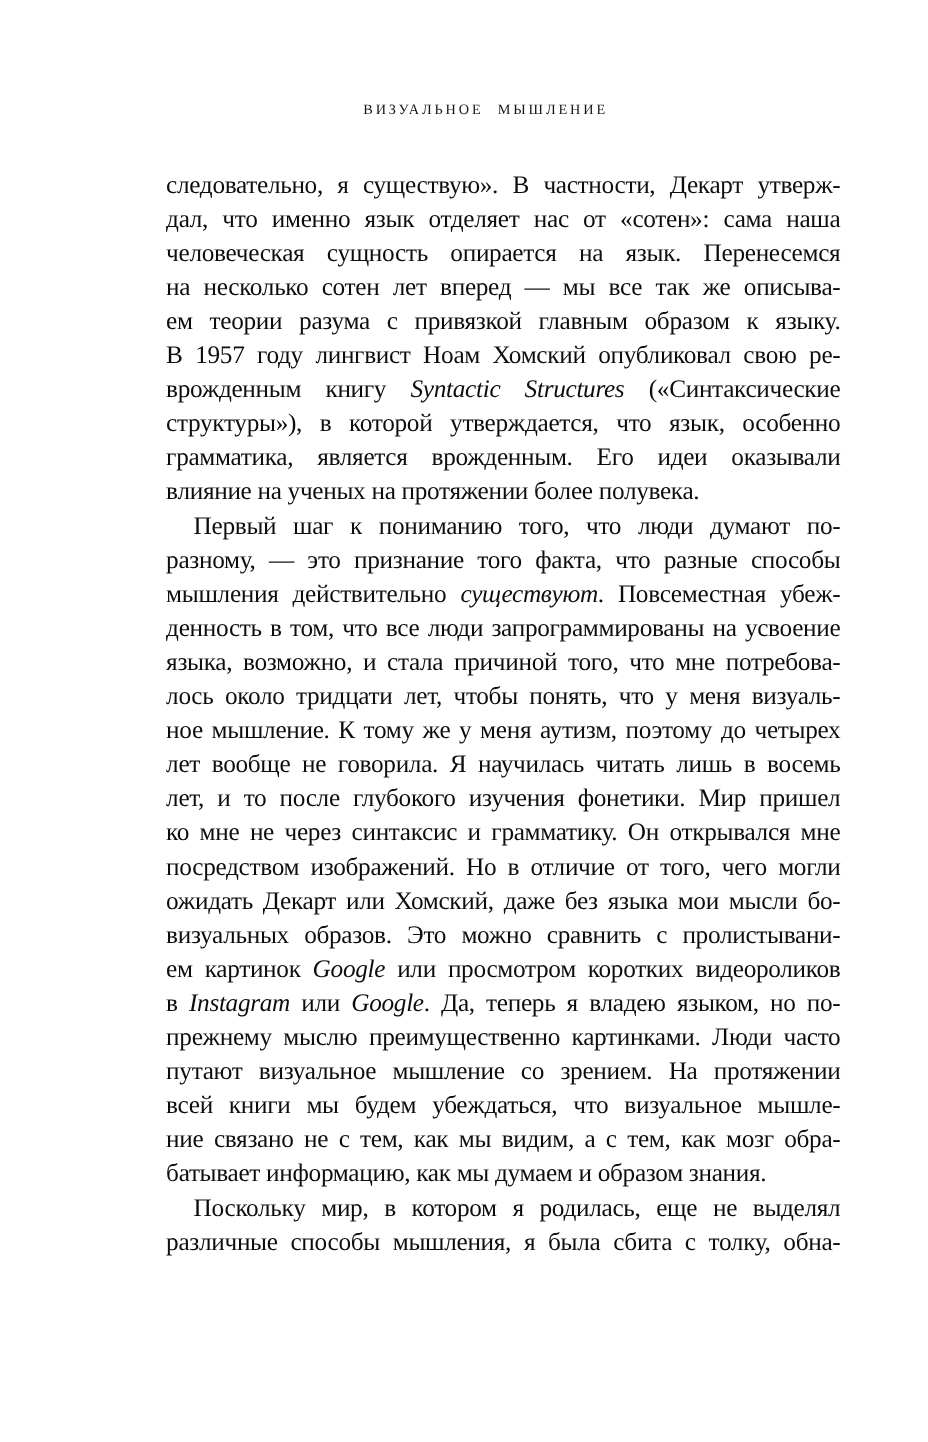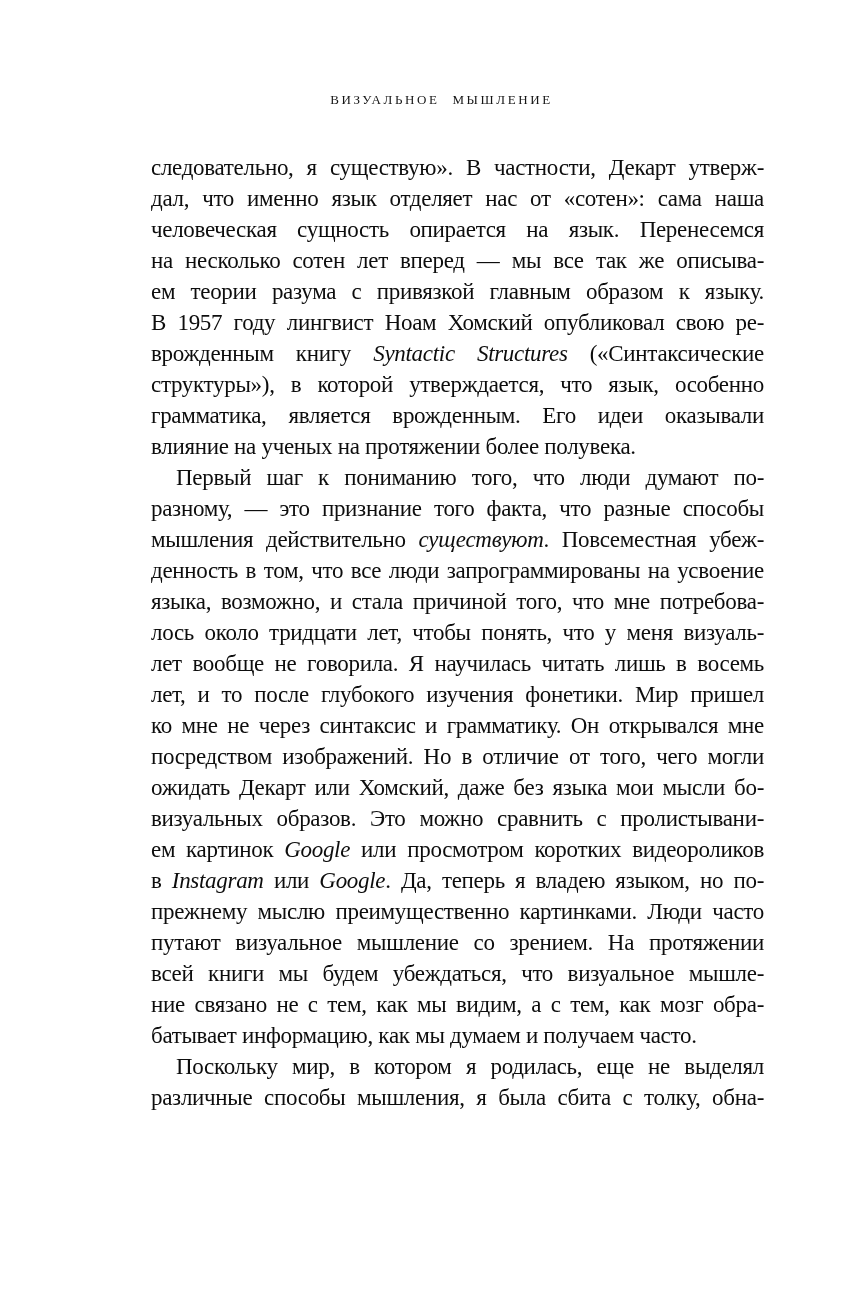--- a/index.html
+++ b/index.html
@@ -67,30 +67,31 @@
       <div class="line"><span>врожденным книгу </span><span class="em">Syntactic Structures</span><span> («Синтаксические</span></div>
       <div class="line"><span>структуры»), в которой утверждается, что язык, особенно</span></div>
       <div class="line"><span>грамматика, является врожденным. Его идеи оказывали</span></div>
       <div class="line last"><span>влияние на ученых на протяжении более полувека.</span></div>
       <div class="line indent"><span>Первый шаг к пониманию того, что люди думают по-</span></div>
       <div class="line"><span>разному, — это признание того факта, что разные способы</span></div>
       <div class="line"><span>мышления действительно </span><span class="em">существуют</span><span>. Повсеместная убеж-</span></div>
       <div class="line"><span>денность в том, что все люди запрограммированы на усвоение</span></div>
       <div class="line"><span>языка, возможно, и стала причиной того, что мне потребова-</span></div>
       <div class="line"><span>лось около тридцати лет, чтобы понять, что у меня визуаль-</span></div>
+      <div class="line"><span>ное мышление. К тому же у меня аутизм, поэтому до четырех</span></div>
       <div class="line"><span>лет вообще не говорила. Я научилась читать лишь в восемь</span></div>
       <div class="line"><span>лет, и то после глубокого изучения фонетики. Мир пришел</span></div>
       <div class="line"><span>ко мне не через синтаксис и грамматику. Он открывался мне</span></div>
       <div class="line"><span>посредством изображений. Но в отличие от того, чего могли</span></div>
       <div class="line"><span>ожидать Декарт или Хомский, даже без языка мои мысли бо-</span></div>
       <div class="line"><span>визуальных образов. Это можно сравнить с пролистывани-</span></div>
       <div class="line"><span>ем картинок </span><span class="em">Google</span><span> или просмотром коротких видеороликов</span></div>
       <div class="line"><span>в </span><span class="em">Instagram</span><span> или </span><span class="em">Google</span><span>. Да, теперь я владею языком, но по-</span></div>
       <div class="line"><span>прежнему мыслю преимущественно картинками. Люди часто</span></div>
       <div class="line"><span>путают визуальное мышление со зрением. На протяжении</span></div>
       <div class="line"><span>всей книги мы будем убеждаться, что визуальное мышле-</span></div>
       <div class="line"><span>ние связано не с тем, как мы видим, а с тем, как мозг обра-</span></div>
-      <div class="line last"><span>батывает информацию, как мы думаем и получаем часто.</span></div>
+      <div class="line last"><span>батывает информацию, как мы думаем и образом знания.</span></div>
       <div class="line indent"><span>Поскольку мир, в котором я родилась, еще не выделял</span></div>
       <div class="line"><span>различные способы мышления, я была сбита с толку, обна-</span></div>
     </div>
 
 </div>
 
 </body></html>

